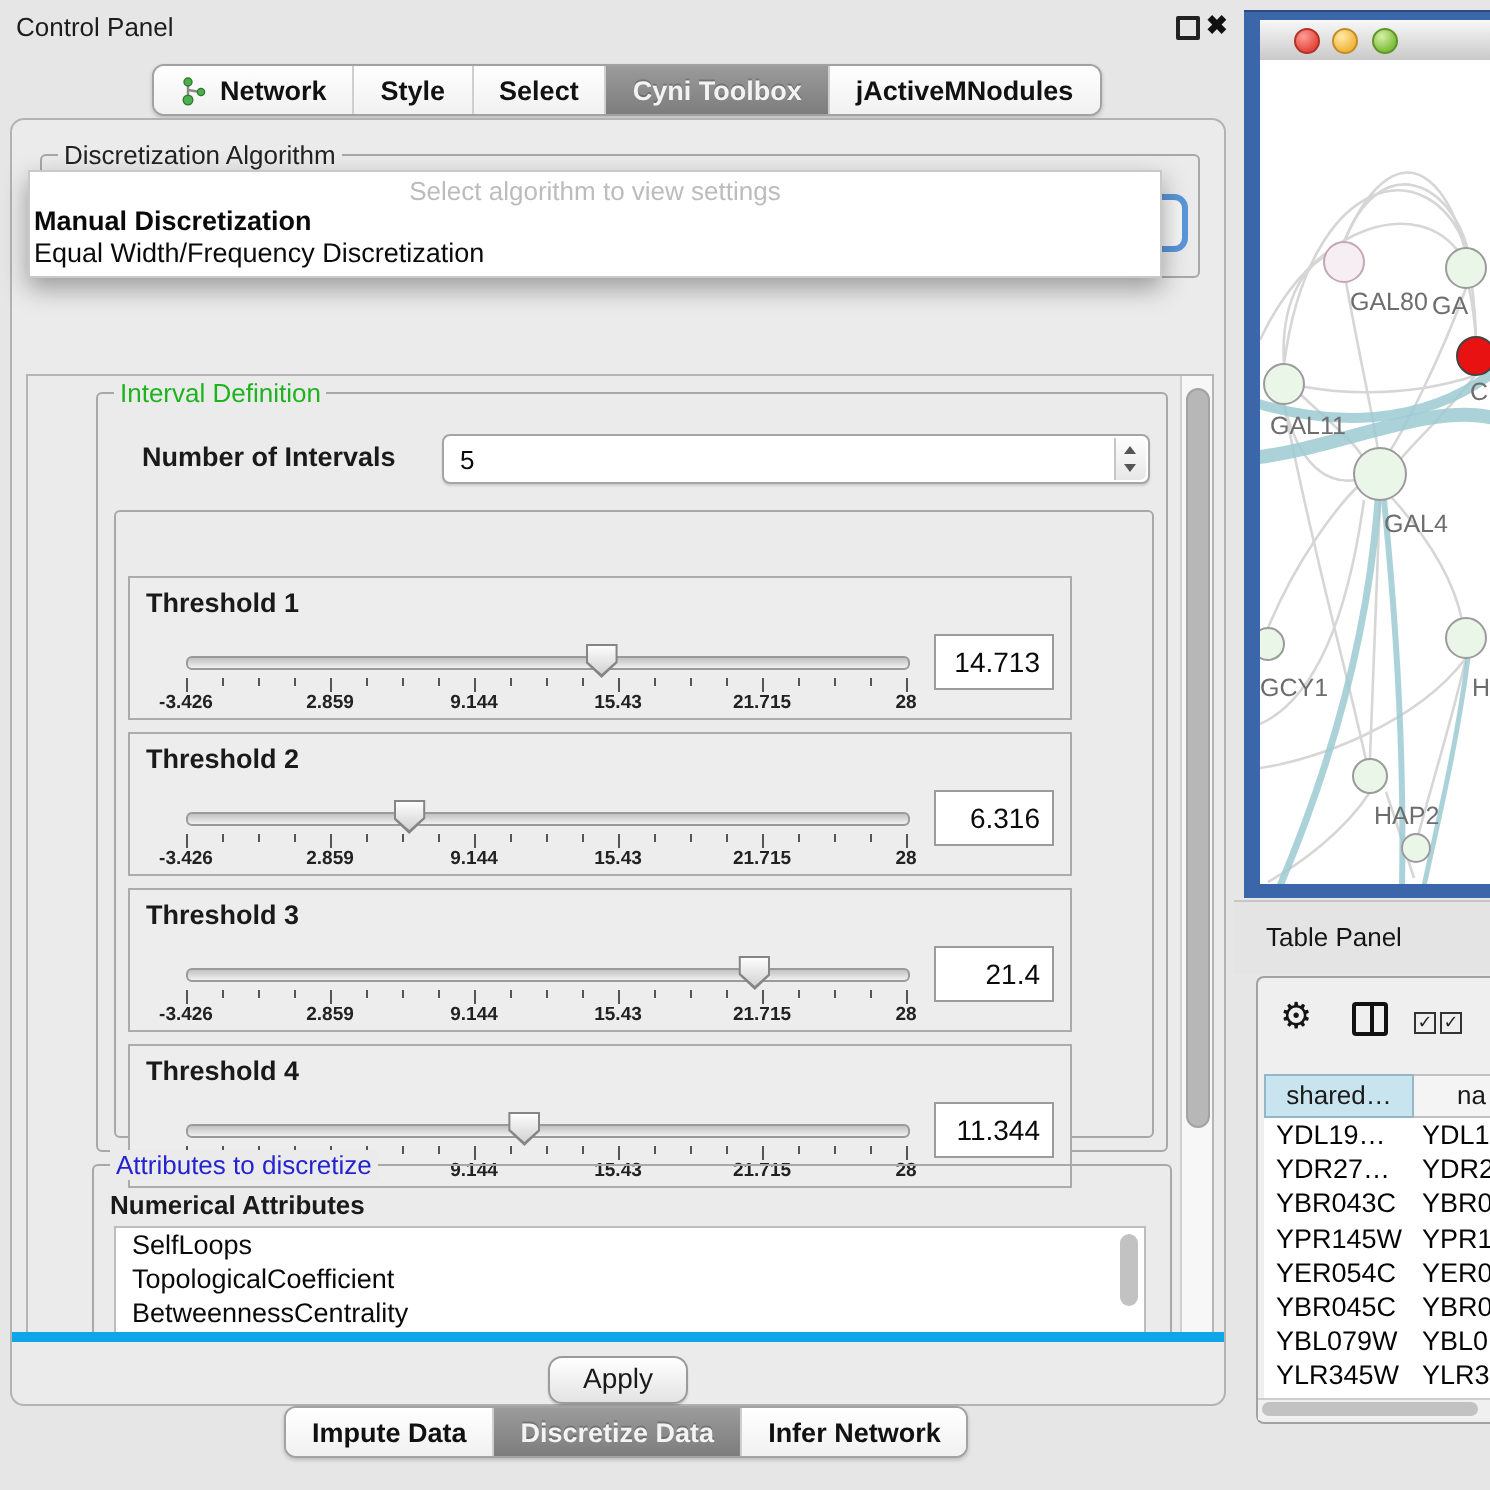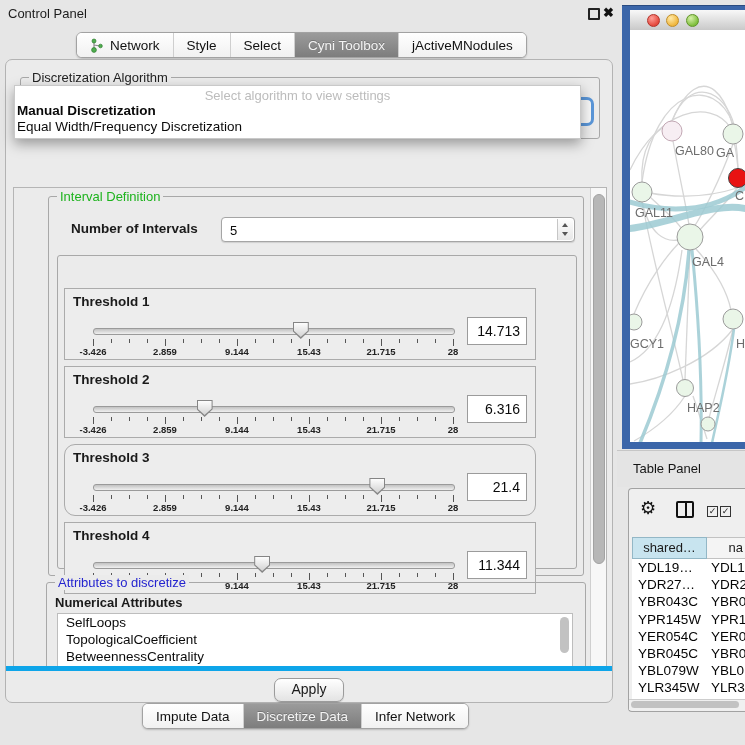--- a/index.html
+++ b/index.html
@@ -11,21 +11,21 @@
   .titlebar { position:absolute; left:0; top:0; width:618px; height:28px; }
   .titlebar .t { position:absolute; left:8px; top:6px; font-size:13px; color:#1c1c1c; }
   .float-ic { position:absolute; left:588px; top:8px; width:8px; height:8px; border:2px solid #222; border-radius:1px; }
   .close-ic { position:absolute; left:603px; top:5px; font-size:13px; font-weight:bold; color:#111; }
 
   
   .tabbar { position:absolute; height:24px; display:flex; background:#fff; border:1px solid #a2a2a2;
             border-radius:6px; overflow:hidden; box-shadow:0 1px 2px rgba(0,0,0,.2); }
   #top-tabs { left:76px; top:32px; }
   #bottom-tabs { left:142px; top:703px; }
-  .seg { display:flex; align-items:center; padding:0 13px; font-size:13.5px; font-weight:400; color:#111;
+  .seg { display:flex; align-items:center; padding:0 13px; font-size:13.5px; font-weight:700; color:#111;
          border-right:1px solid #cfcfcf; background:linear-gradient(#ffffff,#f1f1f1); white-space:nowrap; }
   .seg:last-child { border-right:none; }
   .seg.sel { background:linear-gradient(#9b9b9b,#7d7d7d); color:#f3f3f3; text-shadow:0 -1px 0 rgba(0,0,0,.2); }
   .net-icon { width:14px; height:15px; margin-right:6px; display:inline-block; }
 
   
   .main-panel { position:absolute; left:5px; top:59px; width:606px; height:642px; background:#ebebeb;
                 border:1px solid #b3b3b3; border-radius:7px; }
   .group { position:absolute; border:1px solid #a8a8a8; border-radius:3px; }
   .group-title { position:absolute; top:-8px; left:8px; background:#ebebeb; padding:0 3px; font-size:13px; white-space:nowrap; }
@@ -250,21 +250,21 @@
               <div class="tick major" style="left: 388px;"></div>
               <div class="tick-label" style="left: 28px;">-3.426</div>
               <div class="tick-label" style="left: 100px;">2.859</div>
               <div class="tick-label" style="left: 172px;">9.144</div>
               <div class="tick-label" style="left: 244px;">15.43</div>
               <div class="tick-label" style="left: 316px;">21.715</div>
               <div class="tick-label" style="left: 388px;">28</div>
               <div class="thumb" style="left: 131.599px;"></div>
               <input class="val" readonly="" value="6.316" style="">
             </div>
-            <div class="th-panel" style="top: 168px; border-radius: 11px;">
+            <div class="th-panel" style="top: 168px;">
               <div class="th-label">Threshold 3</div>
               <div class="track"></div>
               <div class="tick major" style="left: 28px;"></div>
               <div class="tick" style="left: 46px;"></div>
               <div class="tick" style="left: 64px;"></div>
               <div class="tick" style="left: 82px;"></div>
               <div class="tick major" style="left: 100px;"></div>
               <div class="tick" style="left: 118px;"></div>
               <div class="tick" style="left: 136px;"></div>
               <div class="tick" style="left: 154px;"></div>

